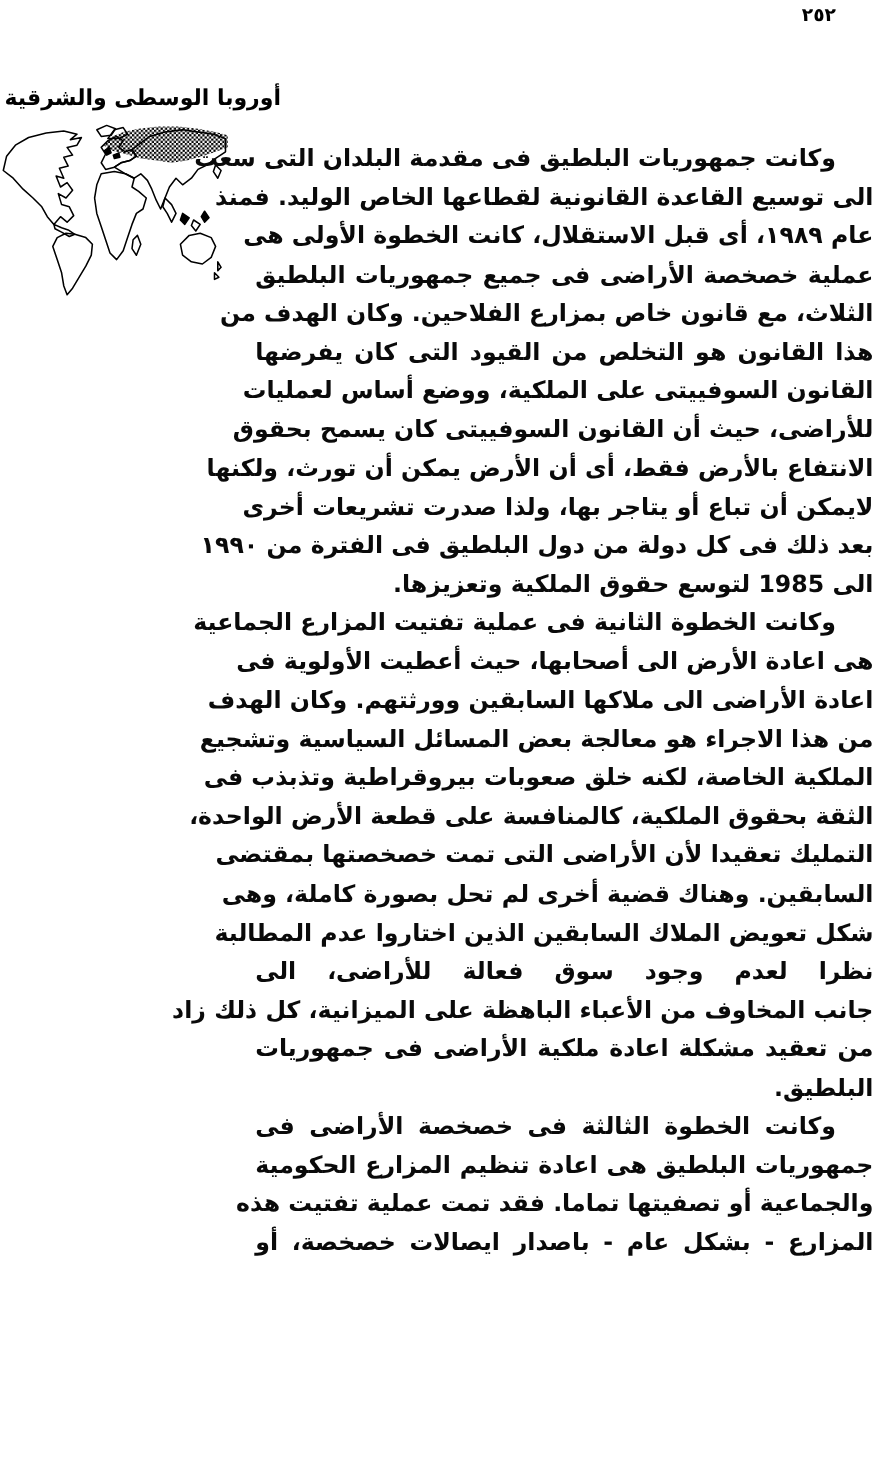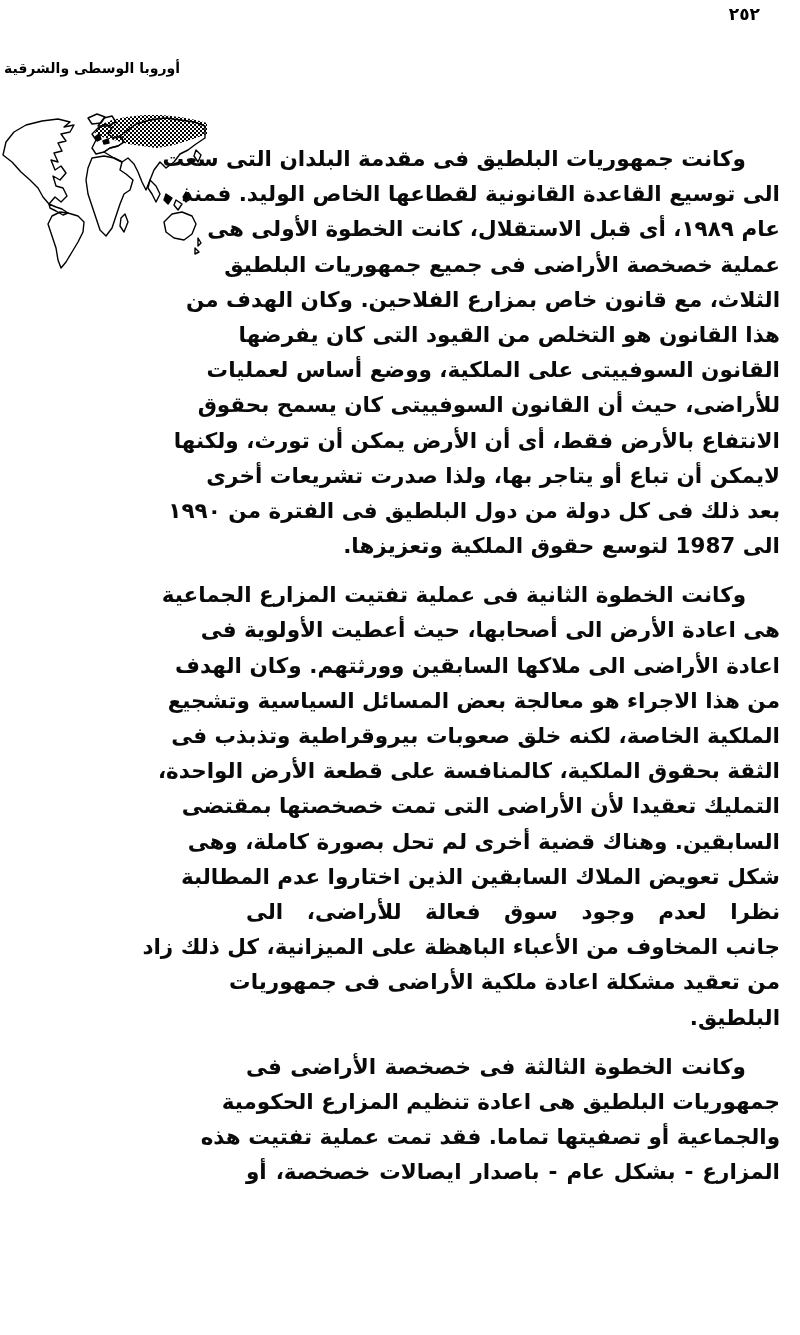--- a/index.html
+++ b/index.html
@@ -17,22 +17,22 @@
     position: absolute;
     top: 4px; left: 0; width: 760px;
     text-align: right;
     font-size: 17px;
     font-weight: bold;
     letter-spacing: 2px;
   }
 
   .margin-header {
     position: absolute;
-    left: 4px; top: 60px;
-    font-size: 14px;
+    left: 4px; top: 76px;
+    font-size: 20px;
     font-weight: bold;
     white-space: nowrap;
   }
 
   .map-wrap {
     position: absolute;
     left: 0; top: 110px;
     width: 212px; height: 162px;
   }
   .map-wrap svg { display: block; width: 100%; height: 100%; }
@@ -40,21 +40,21 @@
   .article {
     position: absolute;
     top: 127px;
     left: 232px;
     width: 562px;
     direction: rtl;
     font-size: 21.5px;
     font-weight: bold;
     color: #0a0a0a;
   }
-  .paragraph { margin: 14px; padding: 0; }
+  .paragraph { margin: 0; padding: 0; }
   .line {
     height: 35.2px;
     line-height: 35.2px;
     text-align: justify;
     text-align-last: justify;
     overflow: visible;
     white-space: nowrap;
   }
   .line.first { padding-right: 34px; }
   .line.plast { text-align-last: right; }
@@ -125,21 +125,21 @@
         <div class="line">الى توسيع القاعدة القانونية لقطاعها الخاص الوليد. فمنذ</div>
         <div class="line">عام ١٩٨٩، أى قبل الاستقلال، كانت الخطوة الأولى هى</div>
         <div class="line">عملية خصخصة الأراضى فى جميع جمهوريات البلطيق</div>
         <div class="line">الثلاث، مع قانون خاص بمزارع الفلاحين. وكان الهدف من</div>
         <div class="line">هذا القانون هو التخلص من القيود التى كان يفرضها</div>
         <div class="line">القانون السوفييتى على الملكية، ووضع أساس لعمليات</div>
         <div class="line">للأراضى، حيث أن القانون السوفييتى كان يسمح بحقوق</div>
         <div class="line">الانتفاع بالأرض فقط، أى أن الأرض يمكن أن تورث، ولكنها</div>
         <div class="line">لايمكن أن تباع أو يتاجر بها، ولذا صدرت تشريعات أخرى</div>
         <div class="line">بعد ذلك فى كل دولة من دول البلطيق فى الفترة من ١٩٩٠</div>
-        <div class="line plast">الى 1987 لتوسع حقوق الملكية وتعزيزها.</div>
+        <div class="line plast">الى 1985 لتوسع حقوق الملكية وتعزيزها.</div>
       </div>
       <div class="paragraph">
         <div class="line first">وكانت الخطوة الثانية فى عملية تفتيت المزارع الجماعية</div>
         <div class="line">هى اعادة الأرض الى أصحابها، حيث أعطيت الأولوية فى</div>
         <div class="line">اعادة الأراضى الى ملاكها السابقين وورثتهم. وكان الهدف</div>
         <div class="line">من هذا الاجراء هو معالجة بعض المسائل السياسية وتشجيع</div>
         <div class="line">الملكية الخاصة، لكنه خلق صعوبات بيروقراطية وتذبذب فى</div>
         <div class="line">الثقة بحقوق الملكية، كالمنافسة على قطعة الأرض الواحدة،</div>
         <div class="line">التمليك تعقيدا لأن الأراضى التى تمت خصخصتها بمقتضى</div>
         <div class="line">السابقين. وهناك قضية أخرى لم تحل بصورة كاملة، وهى</div>

